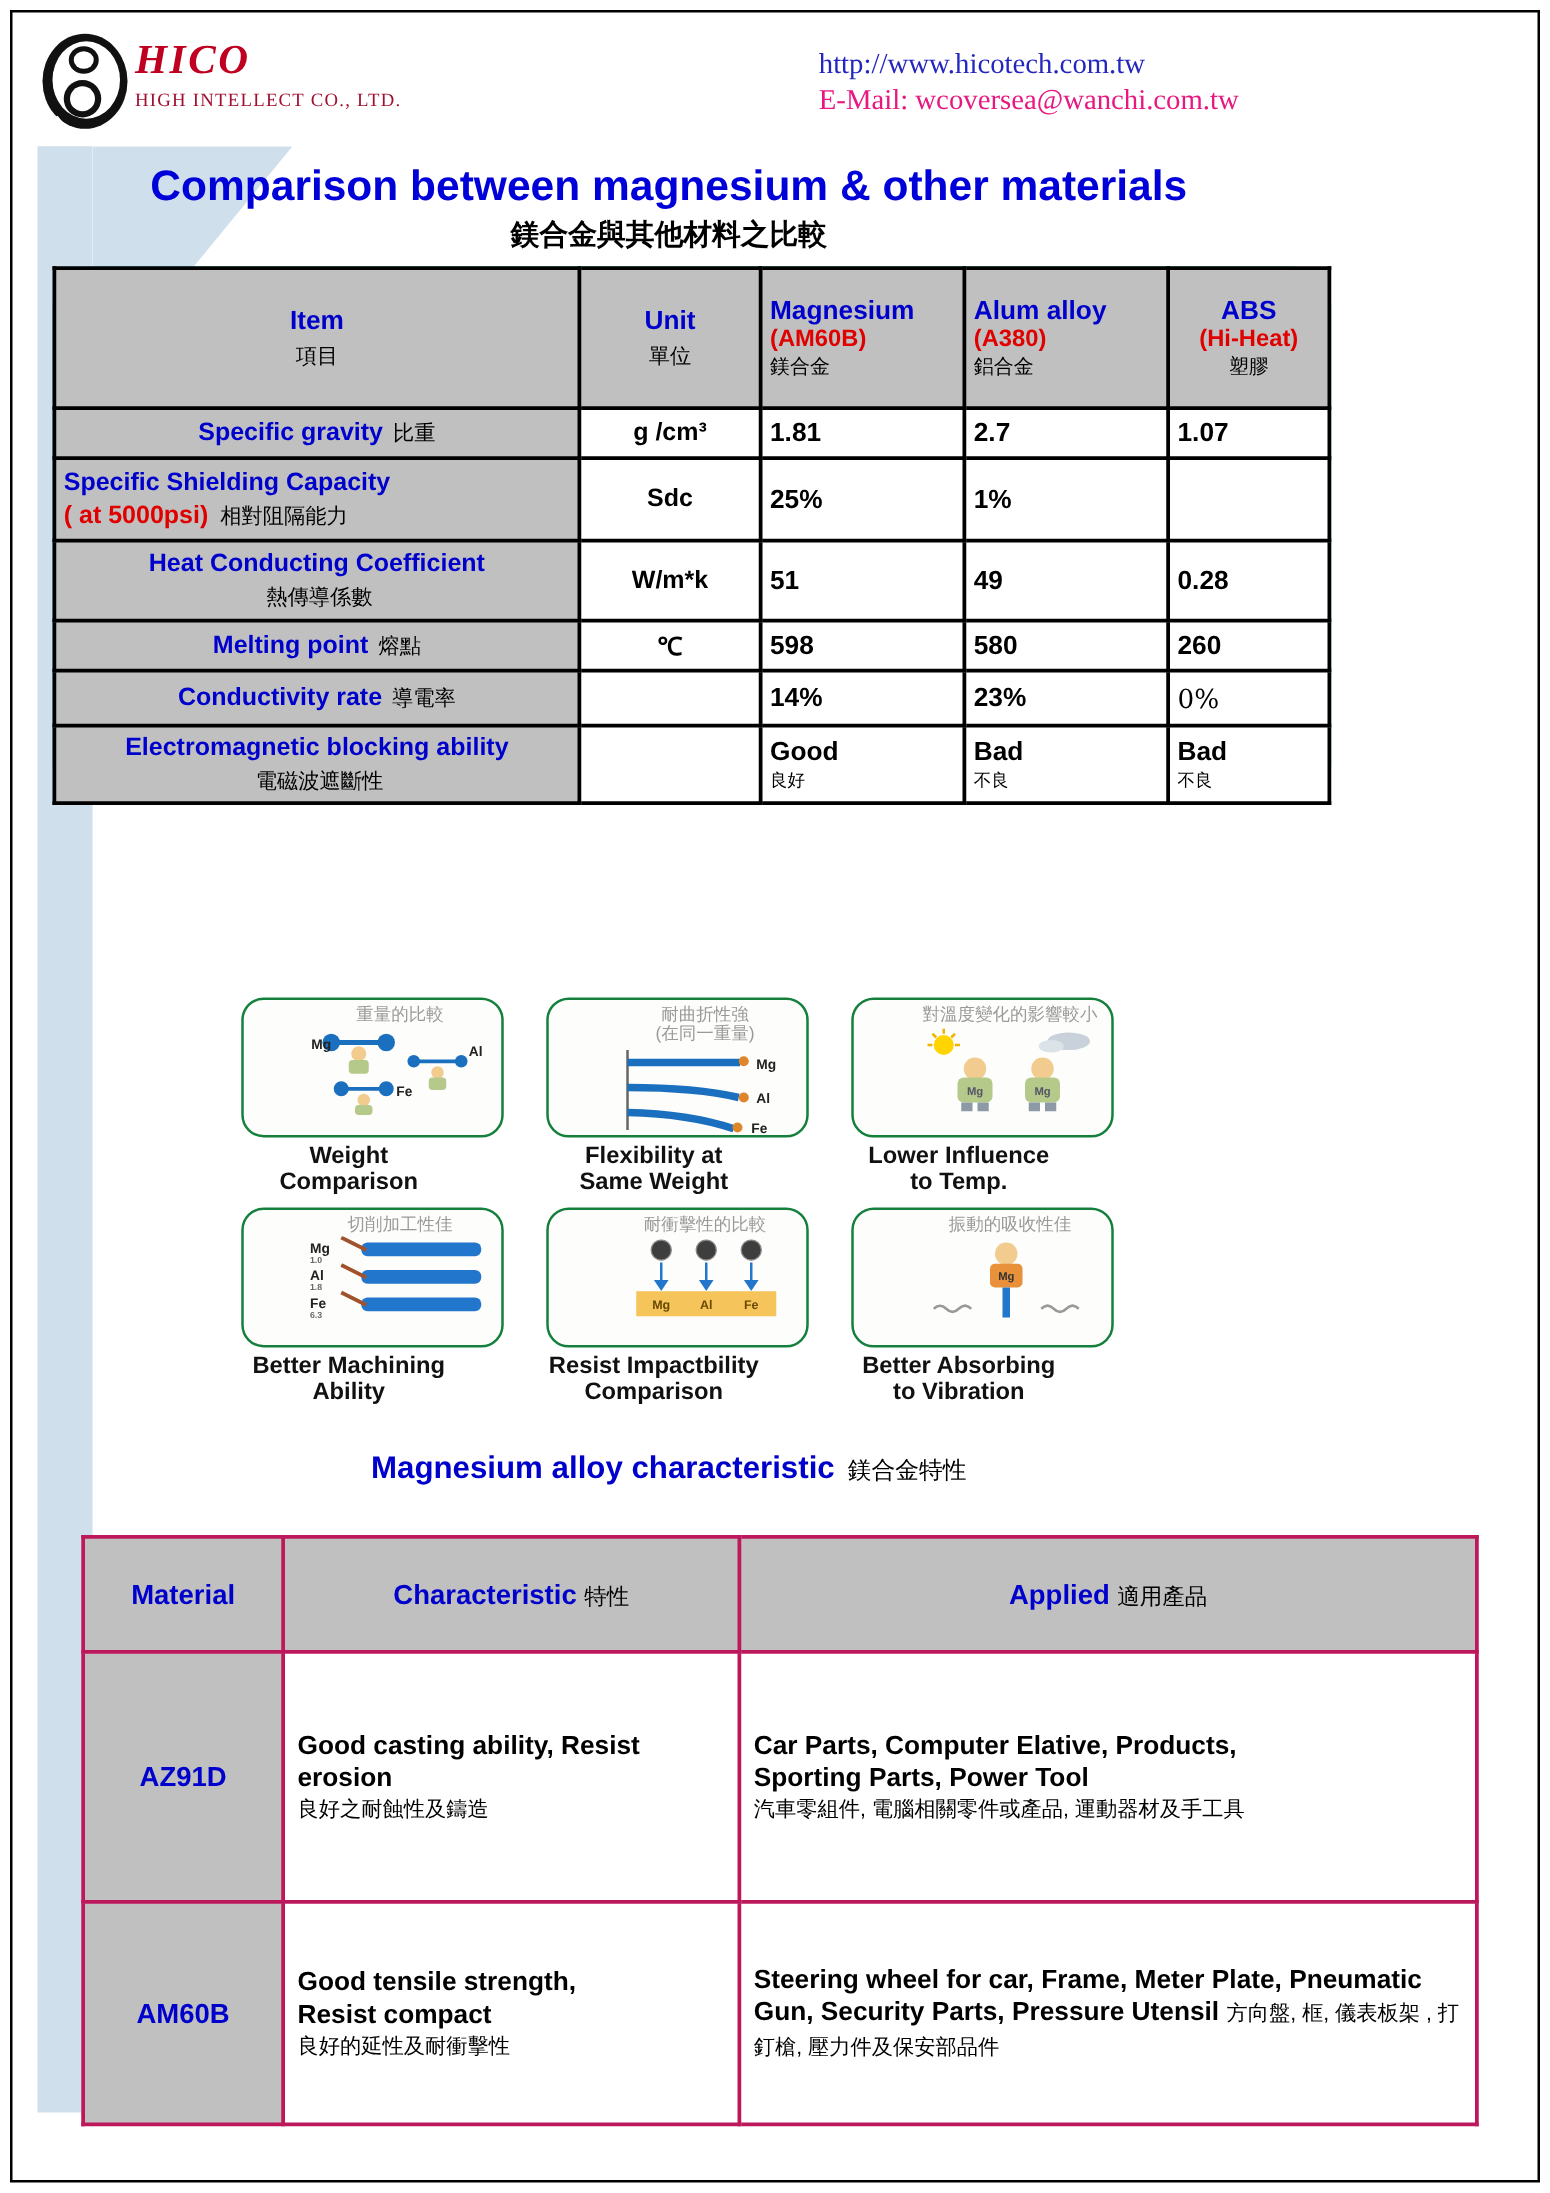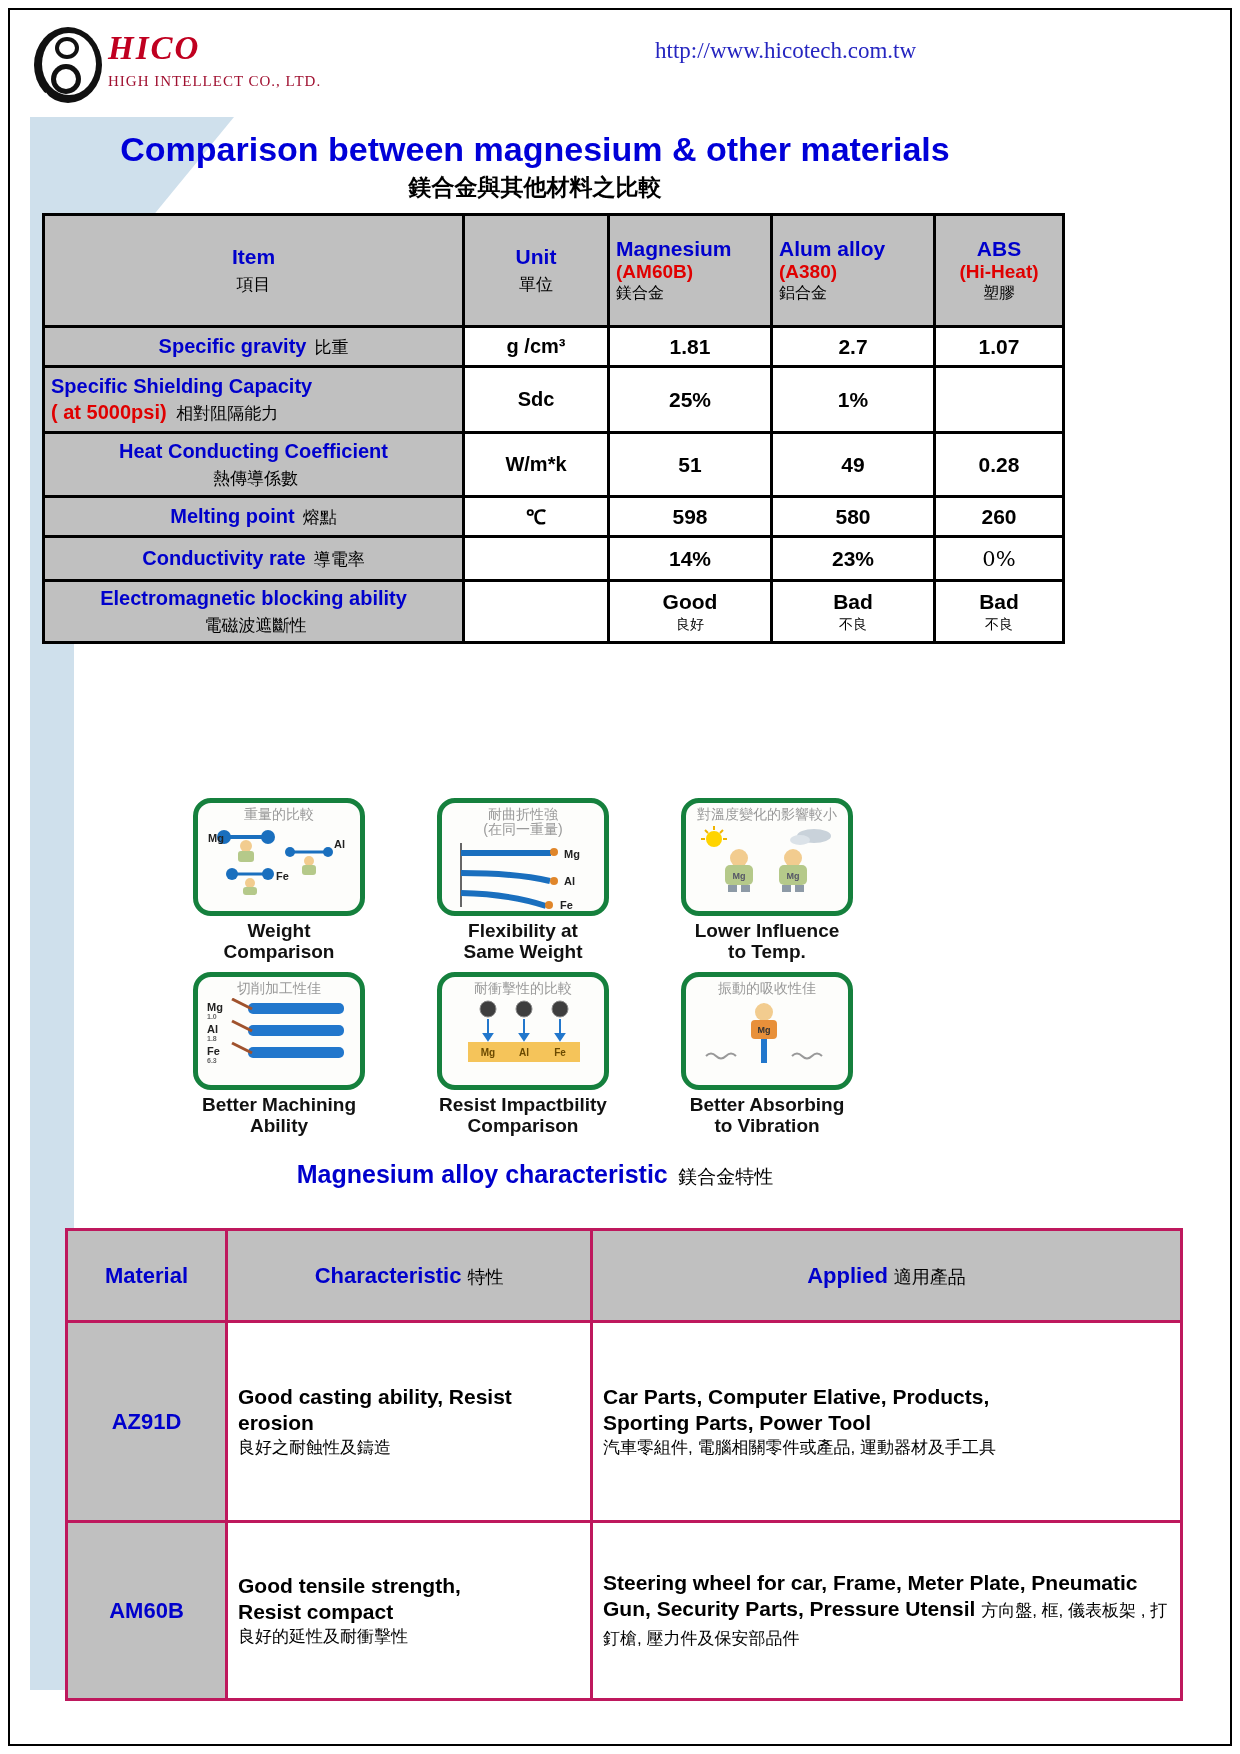--- a/index.html
+++ b/index.html
@@ -40,29 +40,29 @@
   #cmp-table .mat-h{text-align:left;font-size:21px;vertical-align:middle;}
   #cmp-table .mat-h .red{font-size:19px;}
   #cmp-table .mat-h .zh{font-size:16px;}
   #cmp-table .mat-h.center{text-align:center;}
   #cmp-table td.item{font-size:20px;text-align:center;}
   #cmp-table td.item .zh{font-size:17px;margin-left:8px;}
   #cmp-table td.item.left{text-align:left;}
   #cmp-table td.item div{line-height:26px;}
   #cmp-table td.item div .zh{margin-left:4px;}
   #cmp-table td.unit{font-size:20px;font-weight:bold;text-align:center;background:#fff;}
-  #cmp-table td.val{font-size:21px;font-weight:bold;text-align:center;background:#fff;margin-top:44px;}
+  #cmp-table td.val{font-size:21px;font-weight:bold;text-align:left;background:#fff;margin-top:44px;}
   #cmp-table td.val .sub{display:block;font-size:14px;font-weight:normal;margin-top:2px;}
   #cmp-table td.val.serifval{font-family:"DejaVu Serif",serif;font-weight:normal;font-size:21px;}
   
   #panels{position:absolute;left:193px;top:798px;width:660px;display:grid;
     grid-template-columns:172px 172px 172px;column-gap:72px;row-gap:10px;z-index:2;}
   .panel{text-align:center;}
-  .pbox{width:162px;height:108px;border:5px solid #15803d;border-radius:18px;background:#fdfdfb;
-    overflow:hidden;}
+  .pbox{width:162px;height:108px;border:2px solid #15803d;border-radius:18px;background:#fdfdfb;
+    overflow:hidden;padding-left:44px;}
   .ptitle{font-size:14px;color:#9a9a9a;margin-top:4px;line-height:15px;white-space:pre-line;}
   .picon{width:150px;height:72px;display:block;margin:2px auto 0 auto;}
   .pcap{margin-top:4px;font-size:19px;font-weight:bold;line-height:21px;white-space:pre-line;color:#111;}
   
   .sec2{position:absolute;top:1160px;left:0;right:170px;text-align:center;z-index:2;}
   .sec2 .en{font-size:25px;}
   .sec2 .zh{font-size:19px;margin-left:6px;}
   
   #chr-table{position:absolute;left:65px;top:1228px;width:1115px;z-index:2;background:#fff;}
   #chr-table td,#chr-table th{border:3px solid #be185d;padding:4px 10px;vertical-align:middle;margin-left:12px;}
@@ -90,20 +90,21 @@
     <ellipse cx="36" cy="55" rx="10" ry="10" fill="#fff"></ellipse>
     <path d="M14 70 A 34 38 0 0 0 70 22" fill="none" stroke="#fff" stroke-width="5"></path>
   </svg>
 </div>
 <div class="brand">
   <div class="brand-name">HICO</div>
   <div class="brand-sub">HIGH  INTELLECT  CO.,  LTD.</div>
 </div>
 <div class="contact">
   <div class="website">http://www.hicotech.com.tw</div>
+  <div class="email">E-Mail: wcoversea@wanchi.com.tw</div>
 </div>
 
 <div class="title-en">Comparison between magnesium &amp; other materials</div>
 <div class="title-zh">鎂合金與其他材料之比較</div>
 
 <table id="cmp-table">
   <colgroup>
     <col style="width:420px">
       <col style="width:145px">
       <col style="width:163px">

